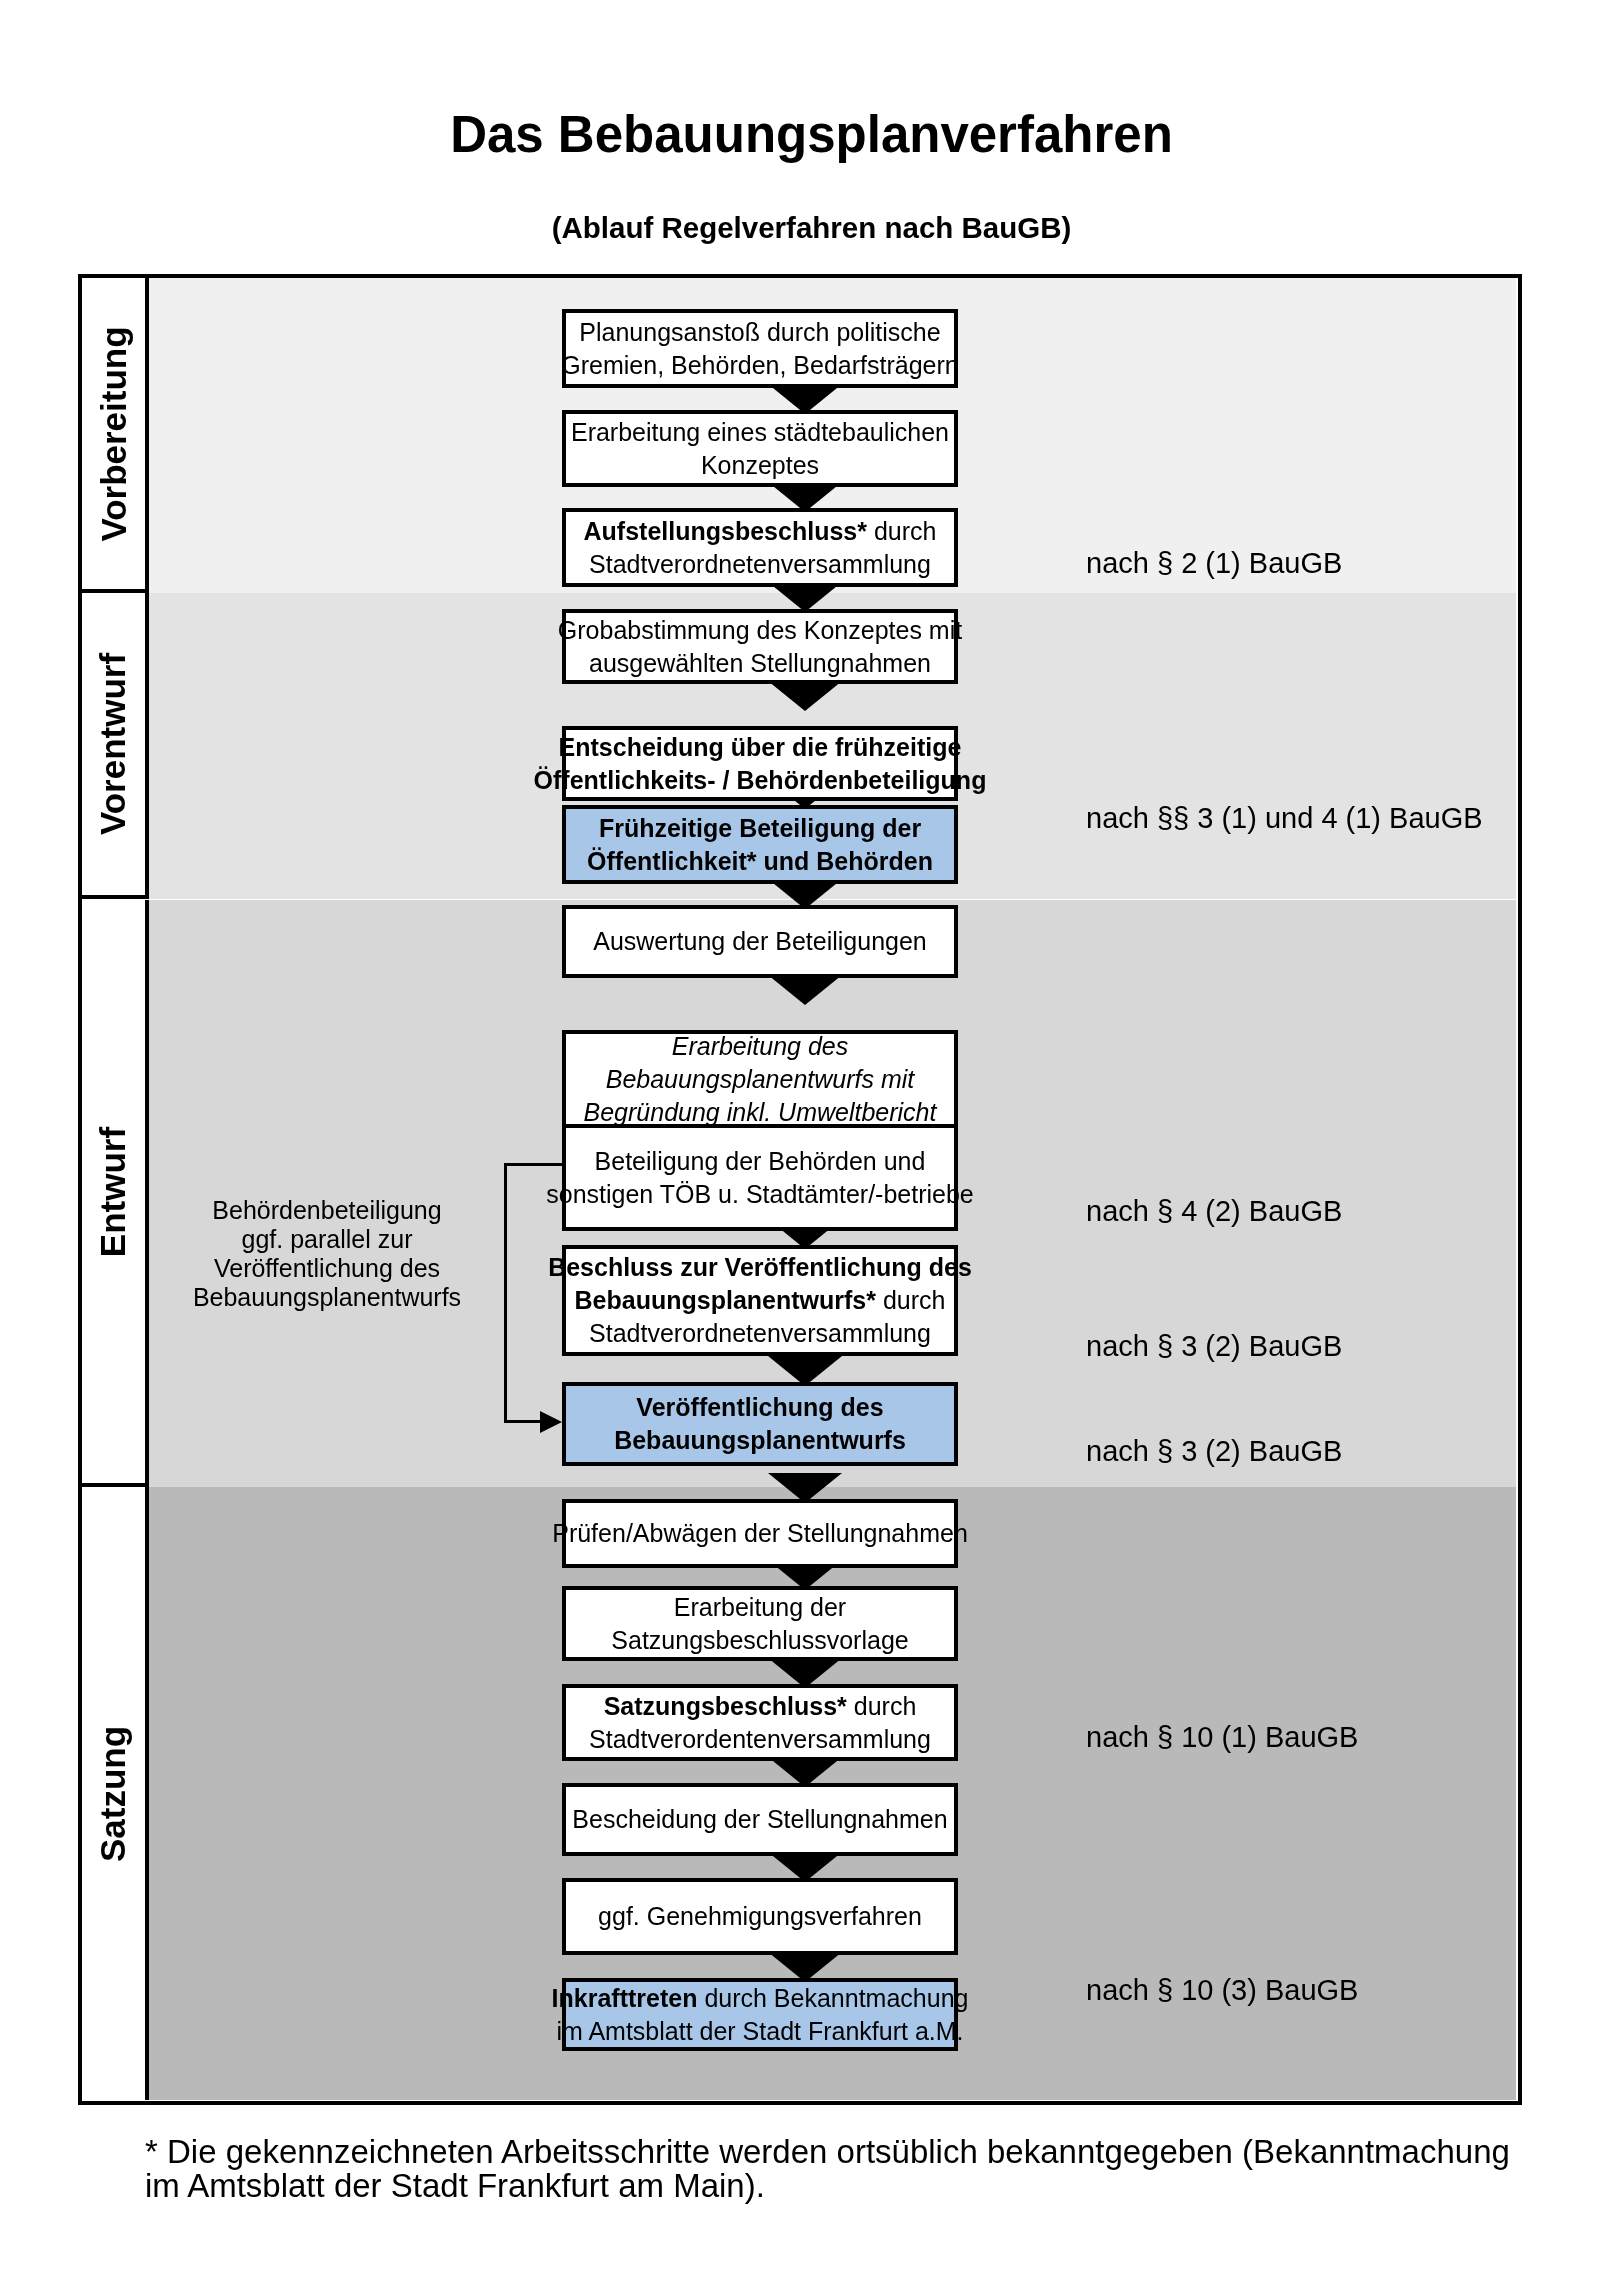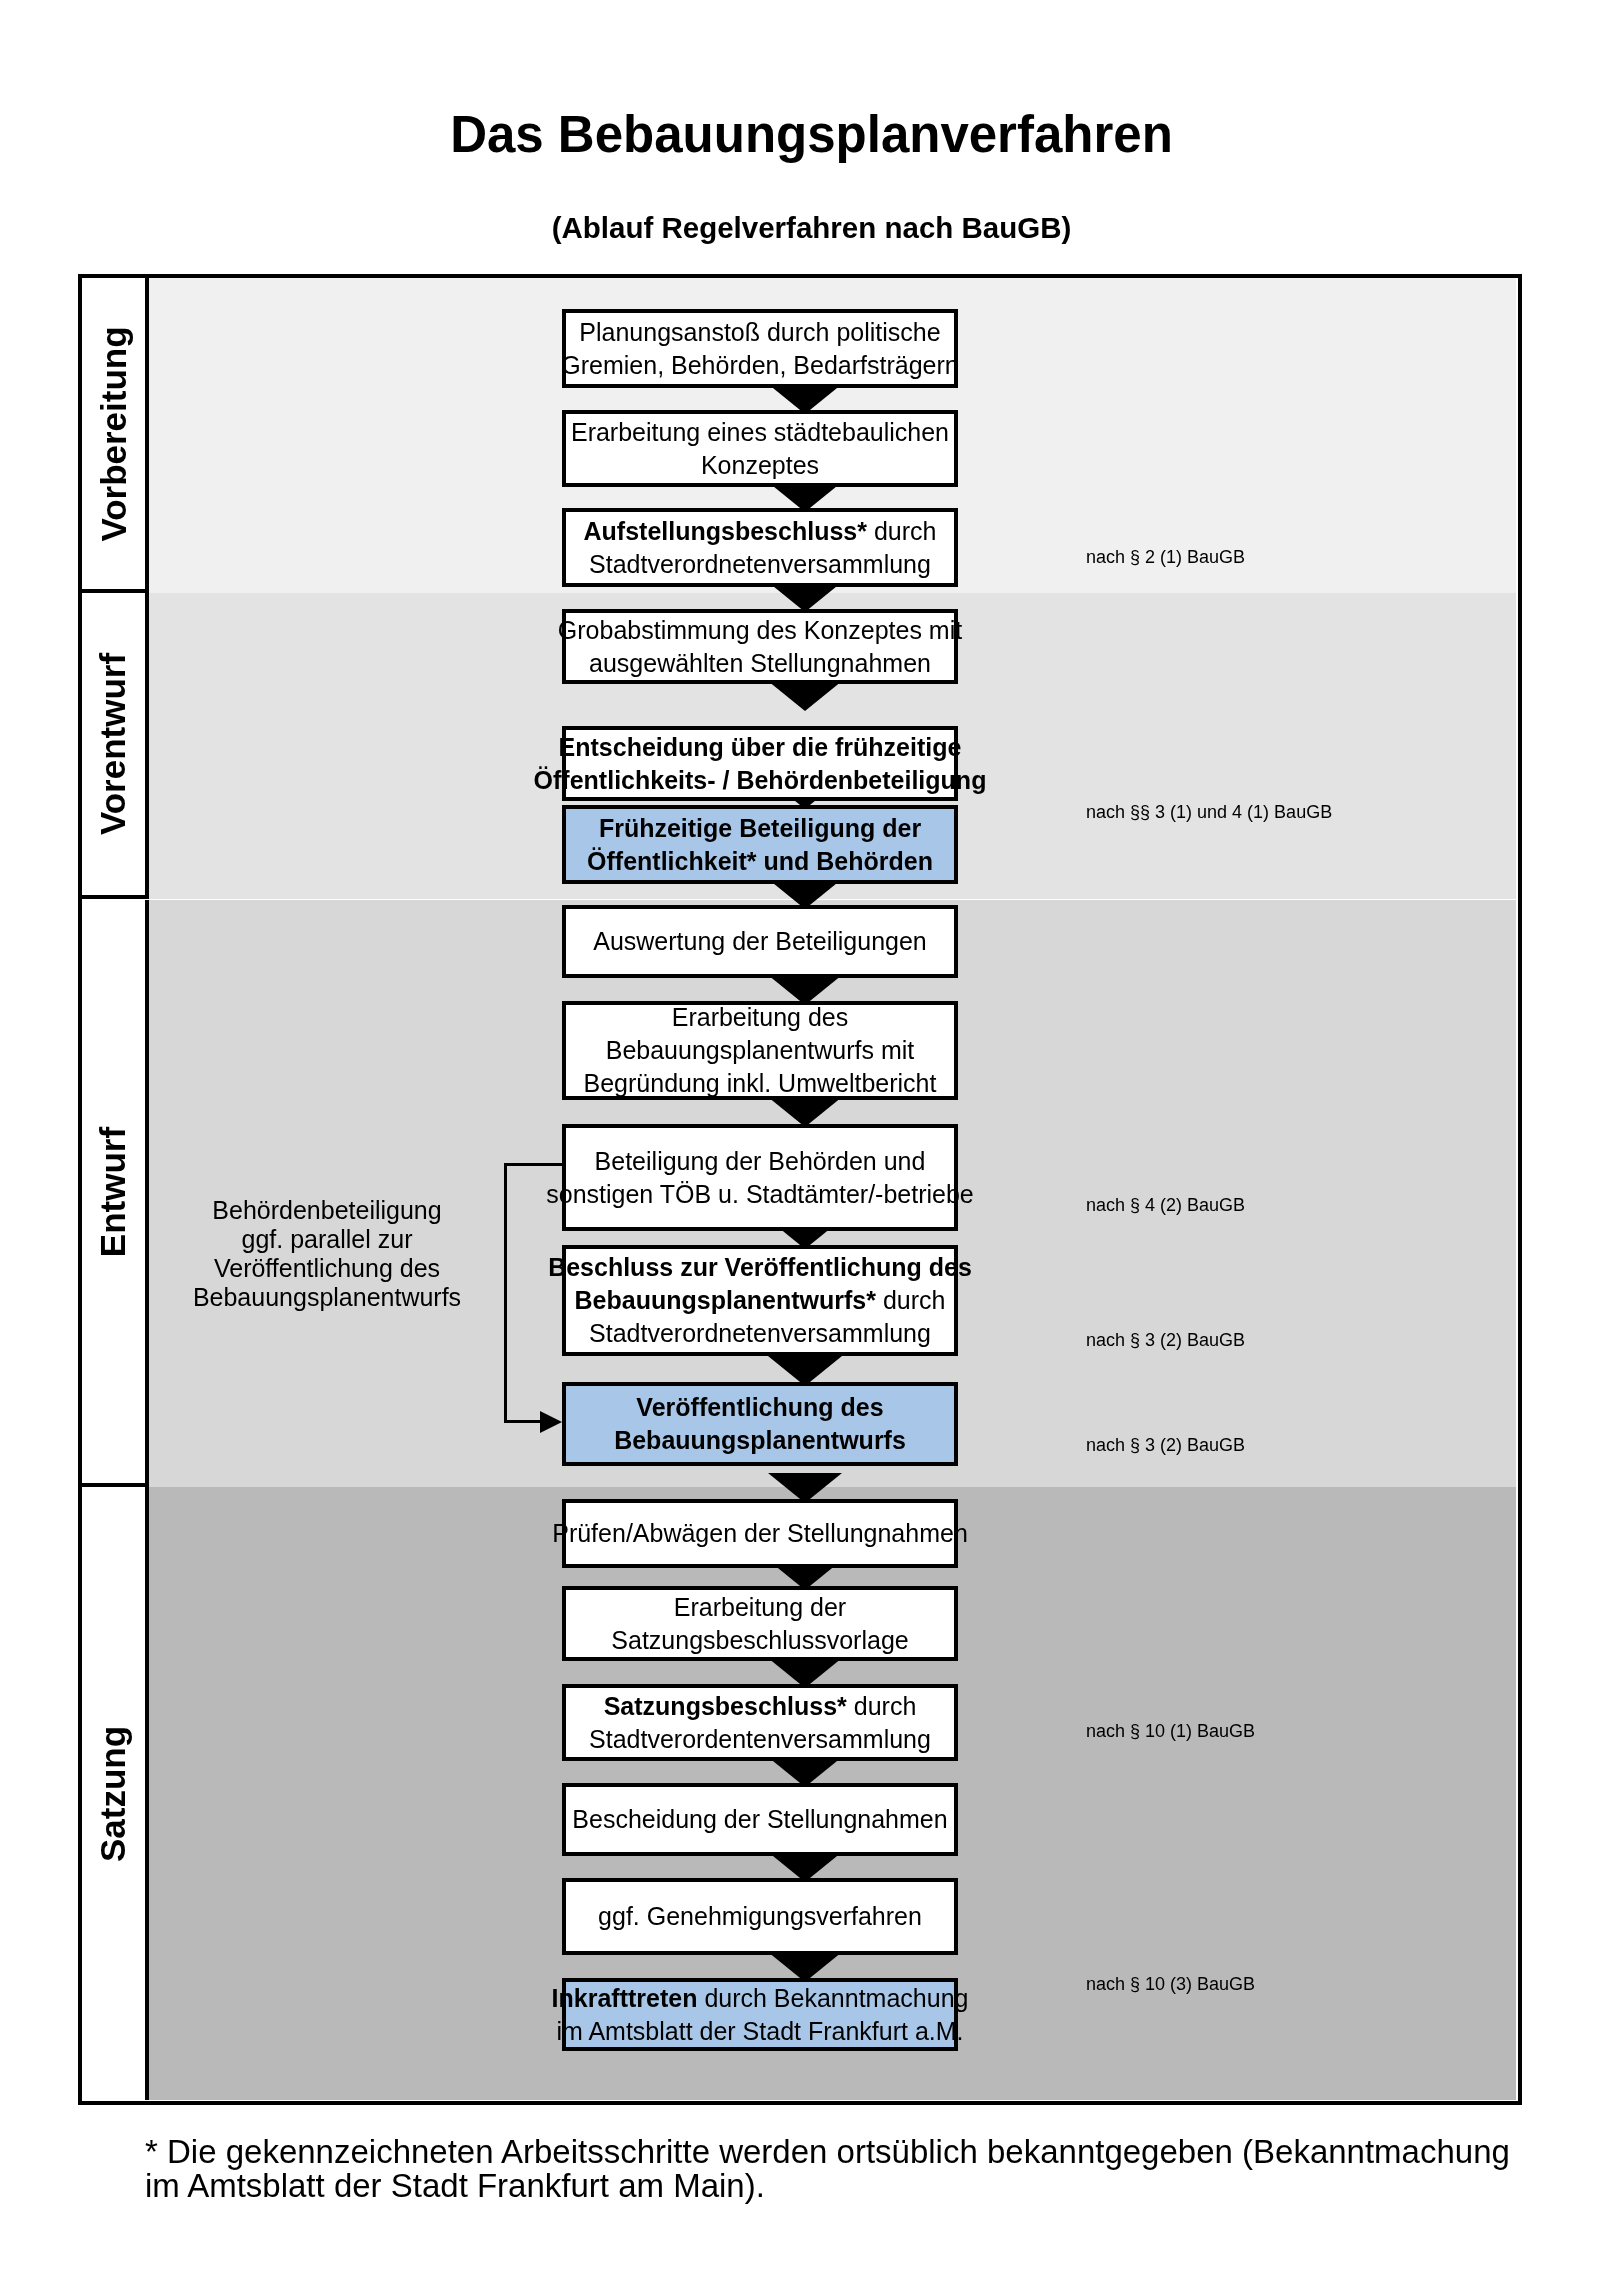--- a/index.html
+++ b/index.html
@@ -42,21 +42,21 @@
   }
   .step .ln{white-space:nowrap;}
   .step .b{font-weight:bold;}
   .arrow-down{
     position:absolute;width:0;height:0;z-index:1;
     border-left:37px solid transparent;border-right:37px solid transparent;
     border-top:30px solid #000;
   }
   .law{
     position:absolute;left:1004px;z-index:2;
-    font-size:18px;white-space:nowrap;text-align:center;
+    font-size:29px;white-space:nowrap;text-align:center;
   }
   #side-note{
     position:absolute;left:75px;top:918px;width:340px;z-index:2;
     text-align:center;font-size:25px;line-height:29px;
   }
   .bracket{position:absolute;z-index:1;}
   #bracket-top{left:422px;top:885px;width:59px;height:0;border-top:3.9px solid #000;}
   #bracket-vert{left:422px;top:885px;width:0;height:257px;border-left:3.9px solid #000;}
   #bracket-bottom{left:422px;top:1142px;width:39px;height:0;border-top:3.9px solid #000;}
   #bracket-head{
@@ -127,21 +127,21 @@
         <div class="step" style="top: 527px; height: 79px; background: rgb(168, 199, 232);">
           <div class="ln"><span class="b">Frühzeitige Beteiligung der</span></div>
           <div class="ln"><span class="b">Öffentlichkeit* und Behörden</span></div>
         </div>
         <div class="arrow-down" style="left: 686px; top: 601px;"></div>
         <div class="law" style="top: 524px;">nach §§ 3 (1) und 4 (1) BauGB</div>
         <div class="step" style="top: 627px; height: 73px;">
           <div class="ln"><span>Auswertung der Beteiligungen</span></div>
         </div>
         <div class="arrow-down" style="left: 686px; top: 697px;"></div>
-        <div class="step" style="top: 723px; height: 99px;">
+        <div class="step" style="top: 752px; height: 99px; font-style: italic;">
           <div class="ln"><span>Erarbeitung des</span></div>
           <div class="ln"><span>Bebauungsplanentwurfs mit</span></div>
           <div class="ln"><span>Begründung inkl. Umweltbericht</span></div>
         </div>
         <div class="arrow-down" style="left: 686px; top: 819px;"></div>
         <div class="step" style="top: 846px; height: 107px;">
           <div class="ln"><span>Beteiligung der Behörden und</span></div>
           <div class="ln"><span>sonstigen TÖB u. Stadtämter/-betriebe</span></div>
         </div>
         <div class="arrow-down" style="left: 686px; top: 941px;"></div>

